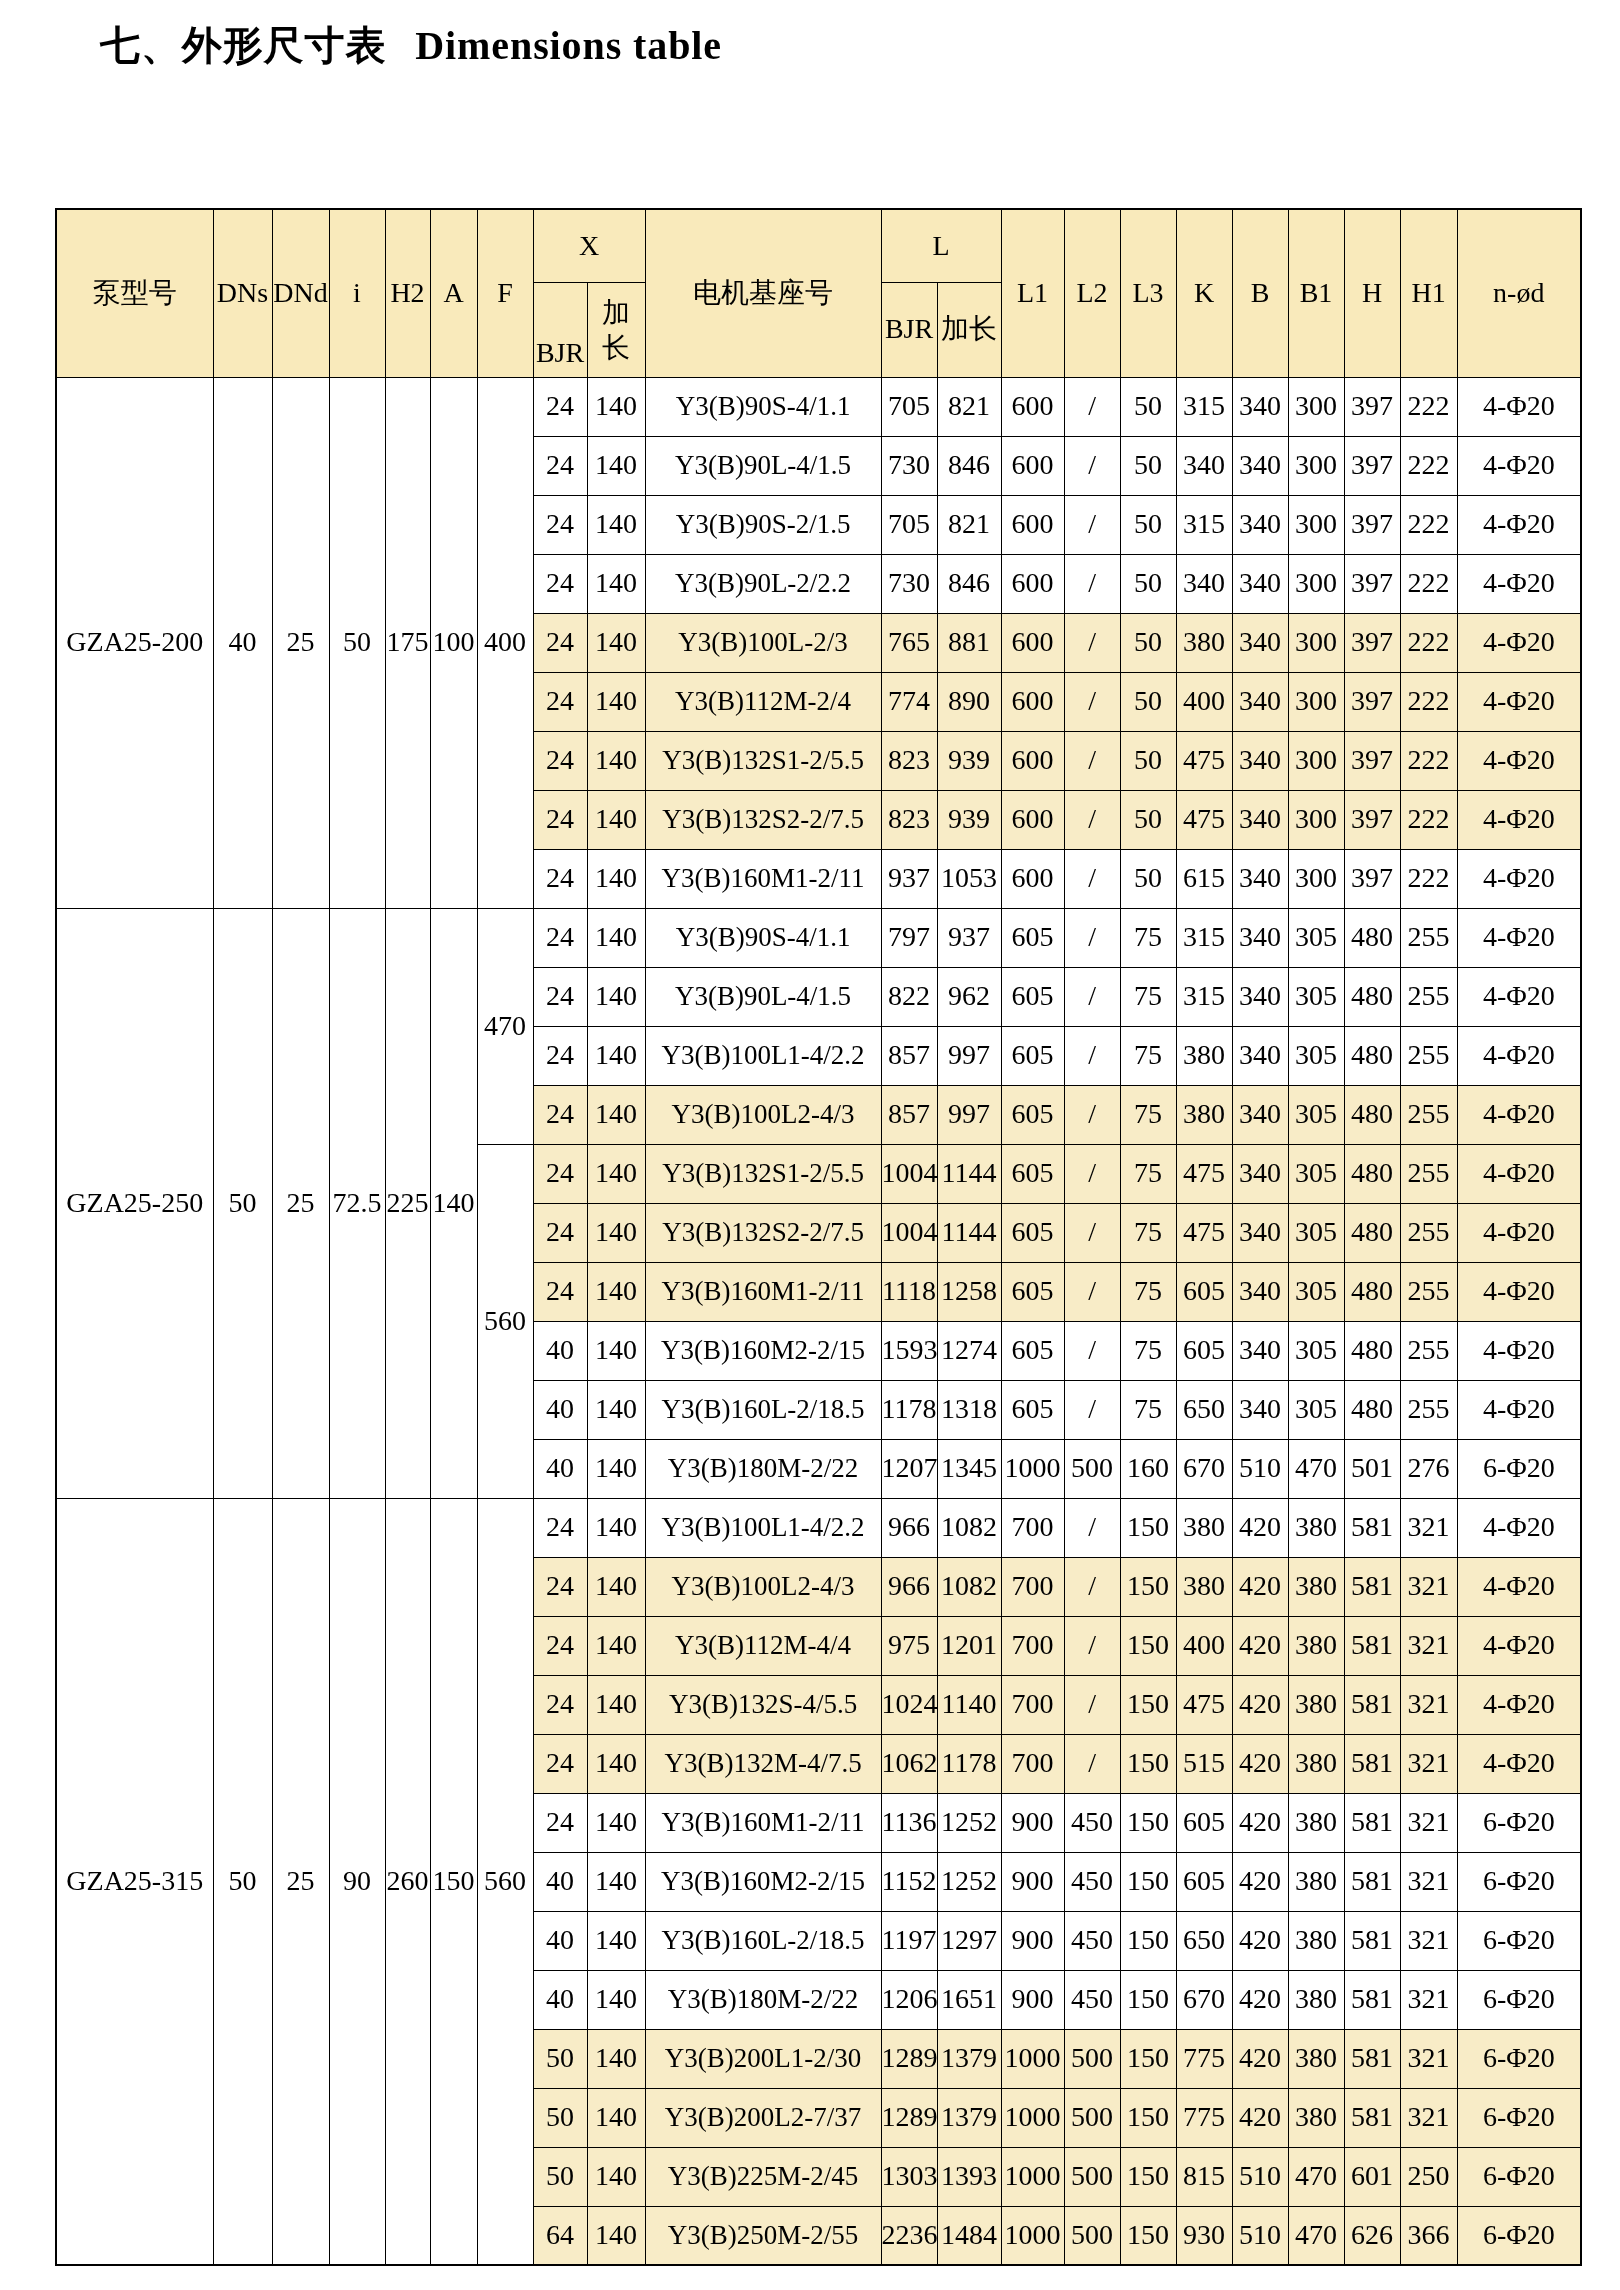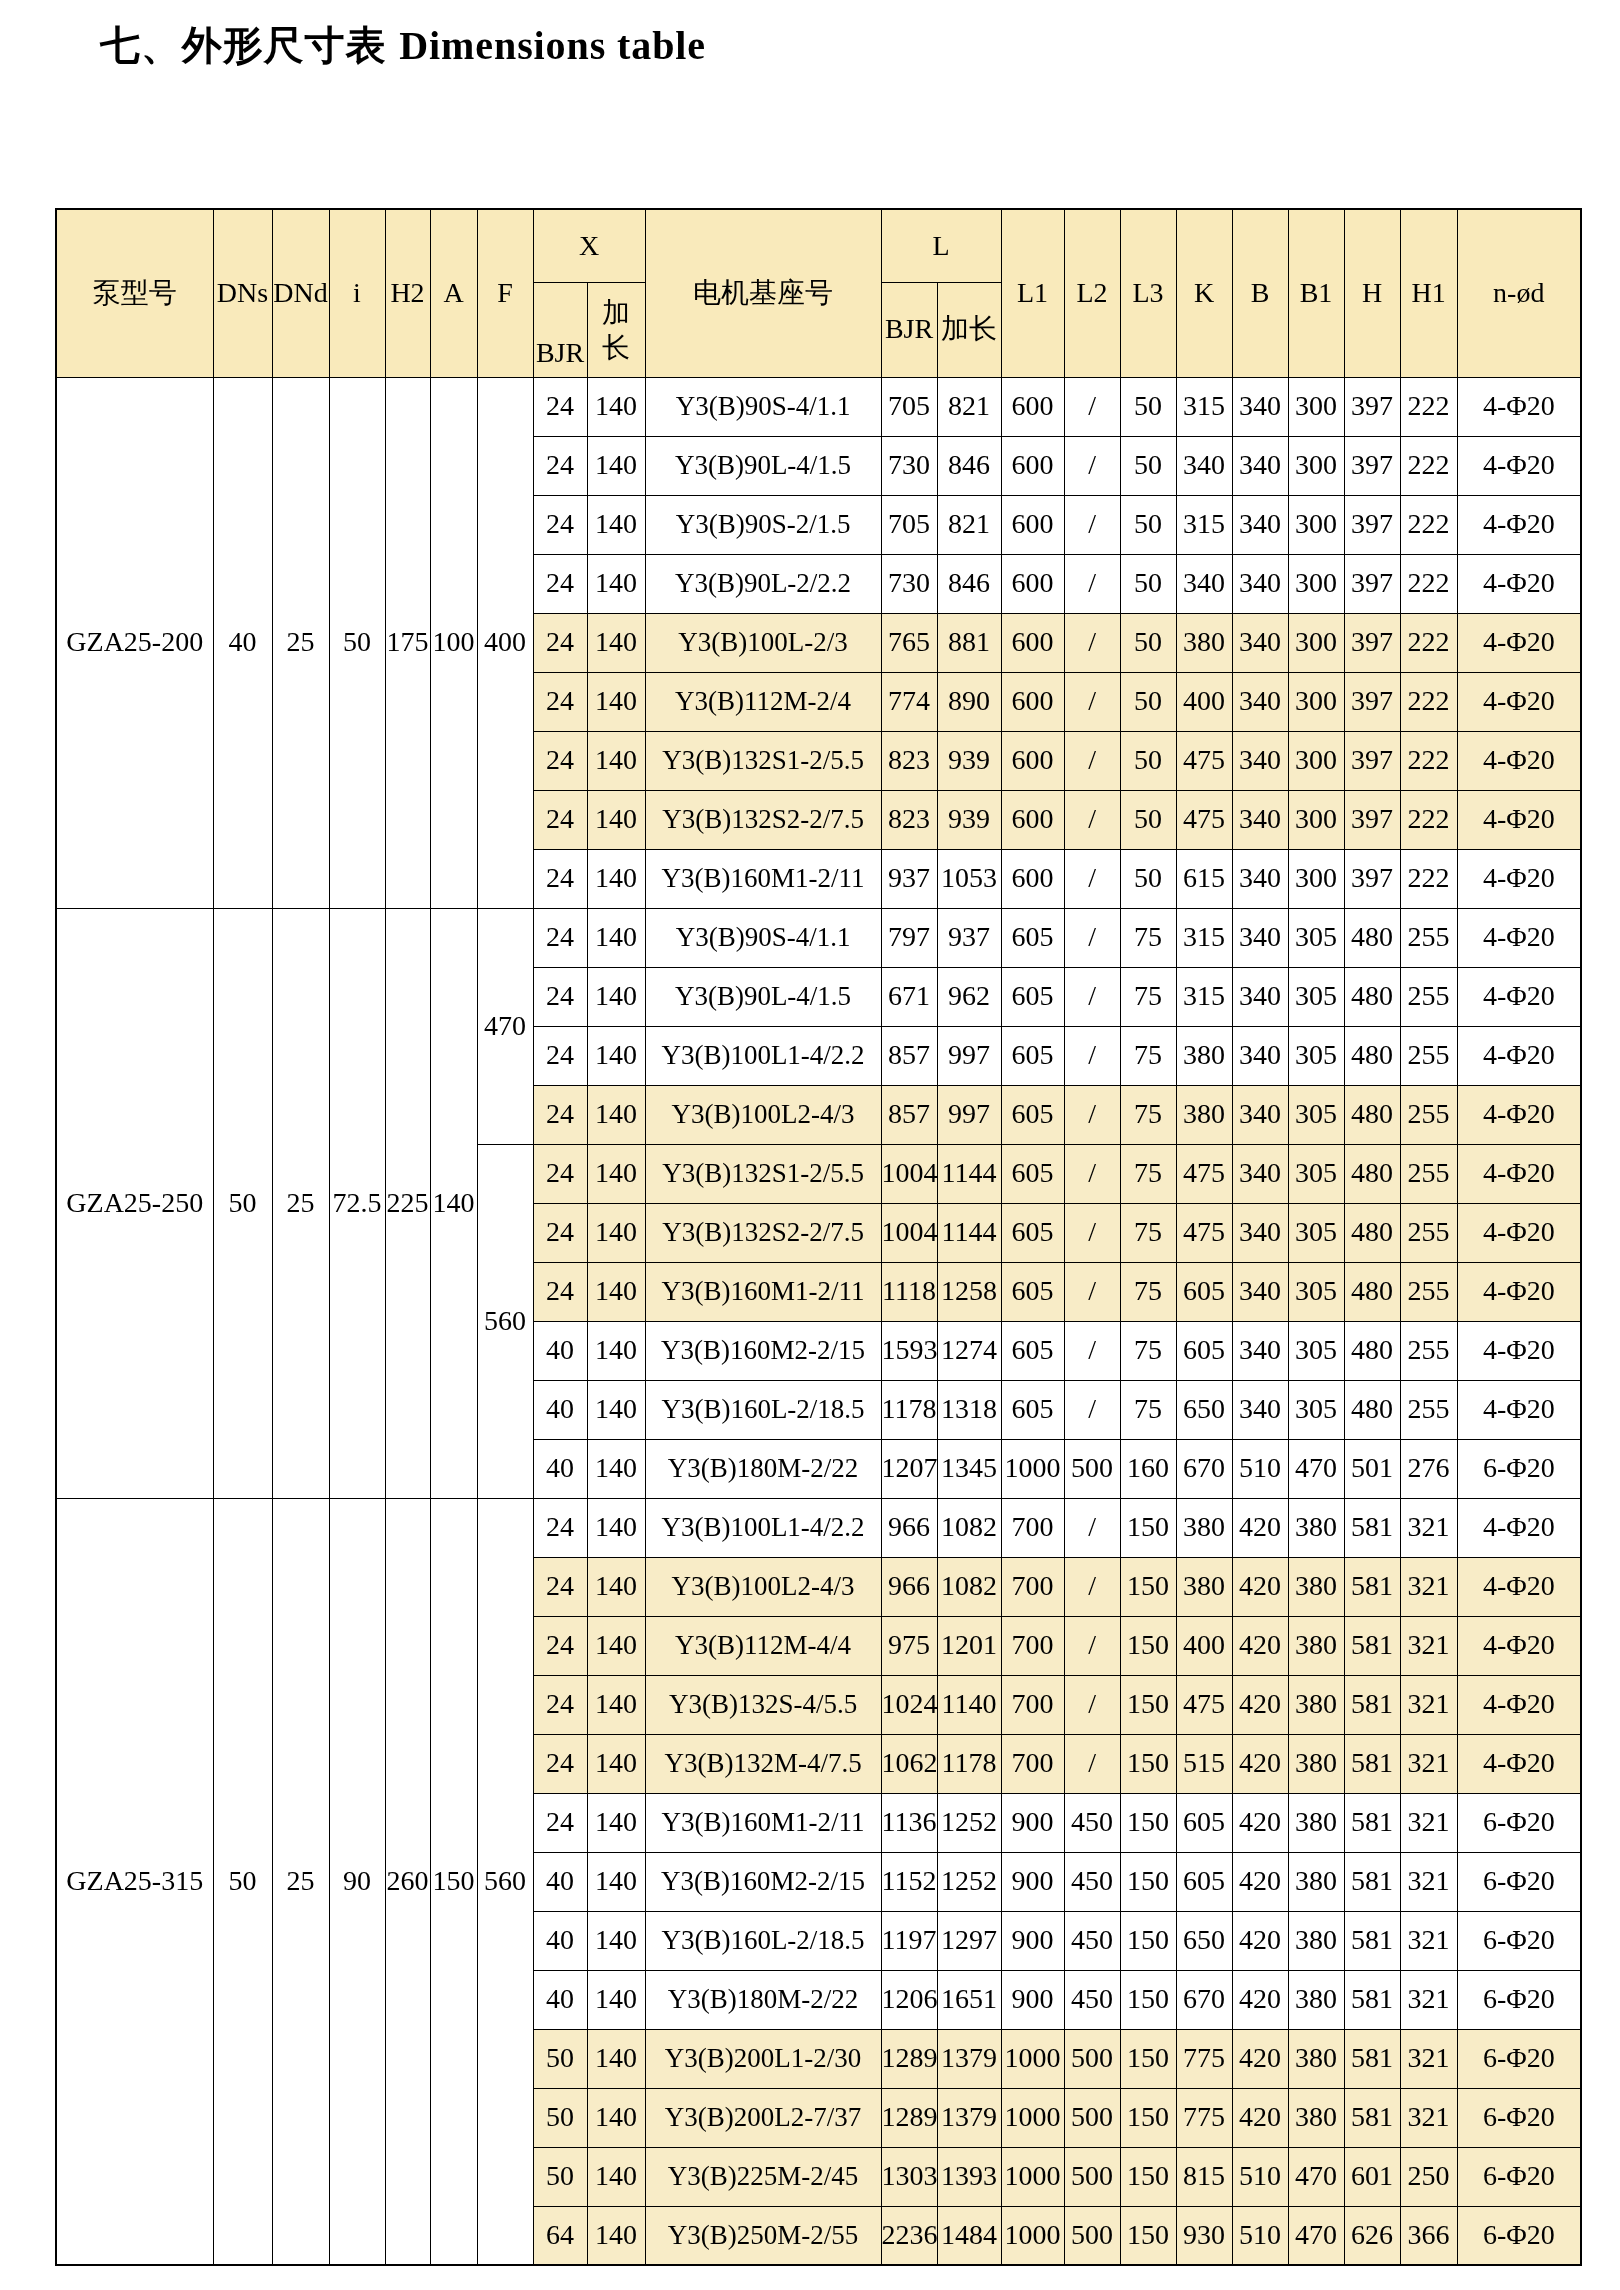--- a/index.html
+++ b/index.html
@@ -10,21 +10,21 @@
   }
   html,body{margin:0;padding:0;}
   body{
     width:1620px;height:2291px;position:relative;background:#ffffff;
     font-family:"Liberation Serif","DejaVu Serif",serif;color:var(--ink);
   }
   .page-title{
     position:absolute;left:100px;top:18px;
     font-size:40px;font-weight:bold;white-space:nowrap;letter-spacing:0.9px;
   }
-  .page-title .en{margin-left:13px;}
+  .page-title .en{margin-left:29px;}
   table.dim{
     position:absolute;left:55px;top:208px;width:1524px;
     border-collapse:collapse;table-layout:fixed;
     border:2.7px solid var(--line);
   }
   .dim th,.dim td{
     border:1.8px solid var(--line);
     text-align:center;vertical-align:middle;
     padding:0;font-weight:normal;font-size:28px;
     overflow:hidden;line-height:1.15;
@@ -272,21 +272,21 @@
         <td>340</td>
         <td>305</td>
         <td>480</td>
         <td>255</td>
         <td>4-Φ20</td>
       </tr>
       <tr>
         <td>24</td>
         <td>140</td>
         <td class="base">Y3(B)90L-4/1.5</td>
-        <td>671</td>
+        <td>822</td>
         <td>962</td>
         <td>605</td>
         <td>/</td>
         <td>75</td>
         <td>315</td>
         <td>340</td>
         <td>305</td>
         <td>480</td>
         <td>255</td>
         <td>4-Φ20</td>

